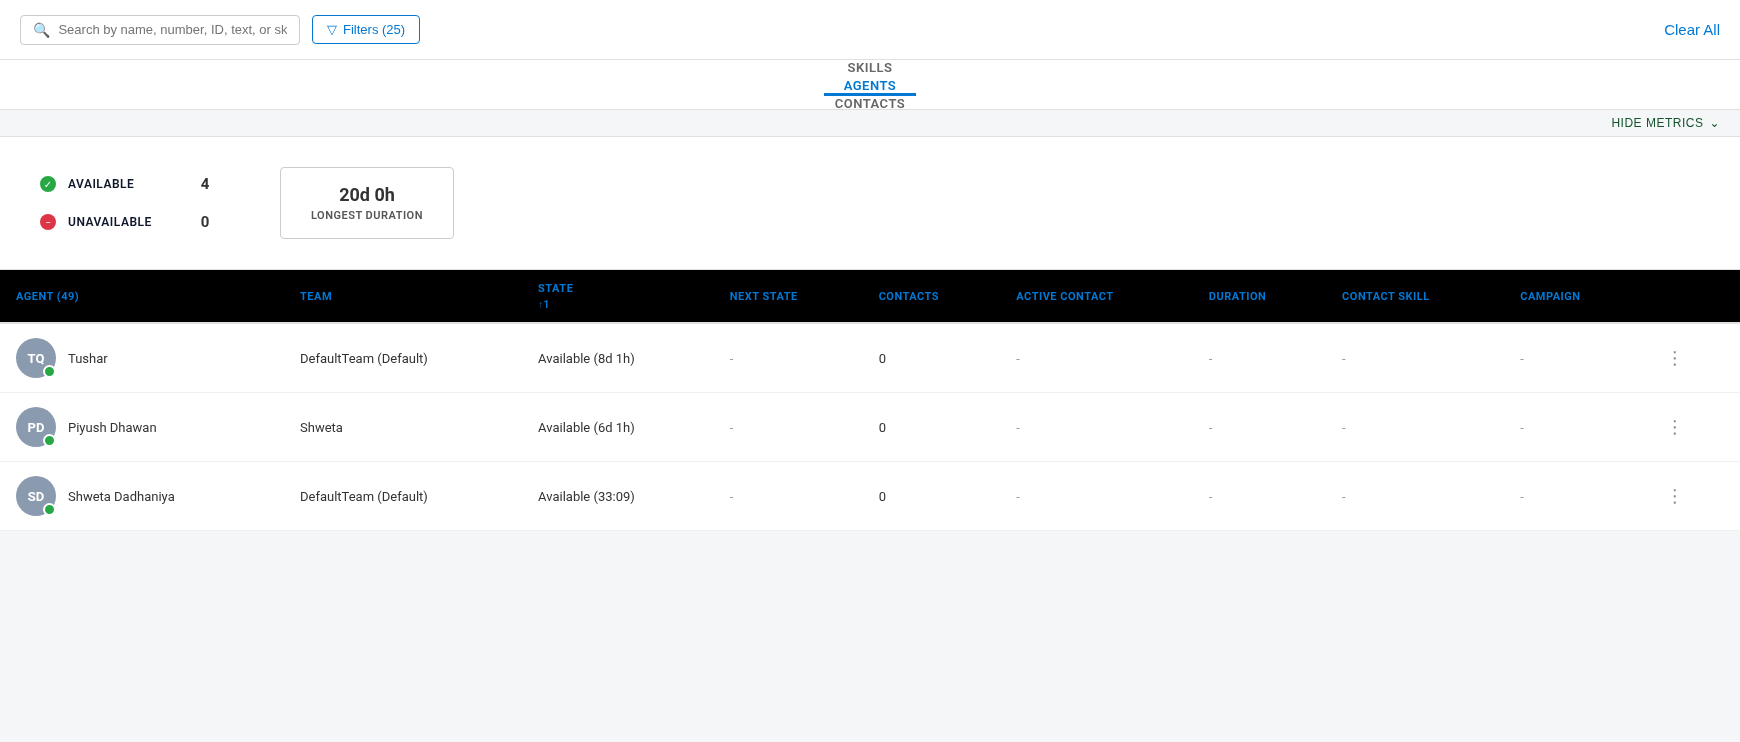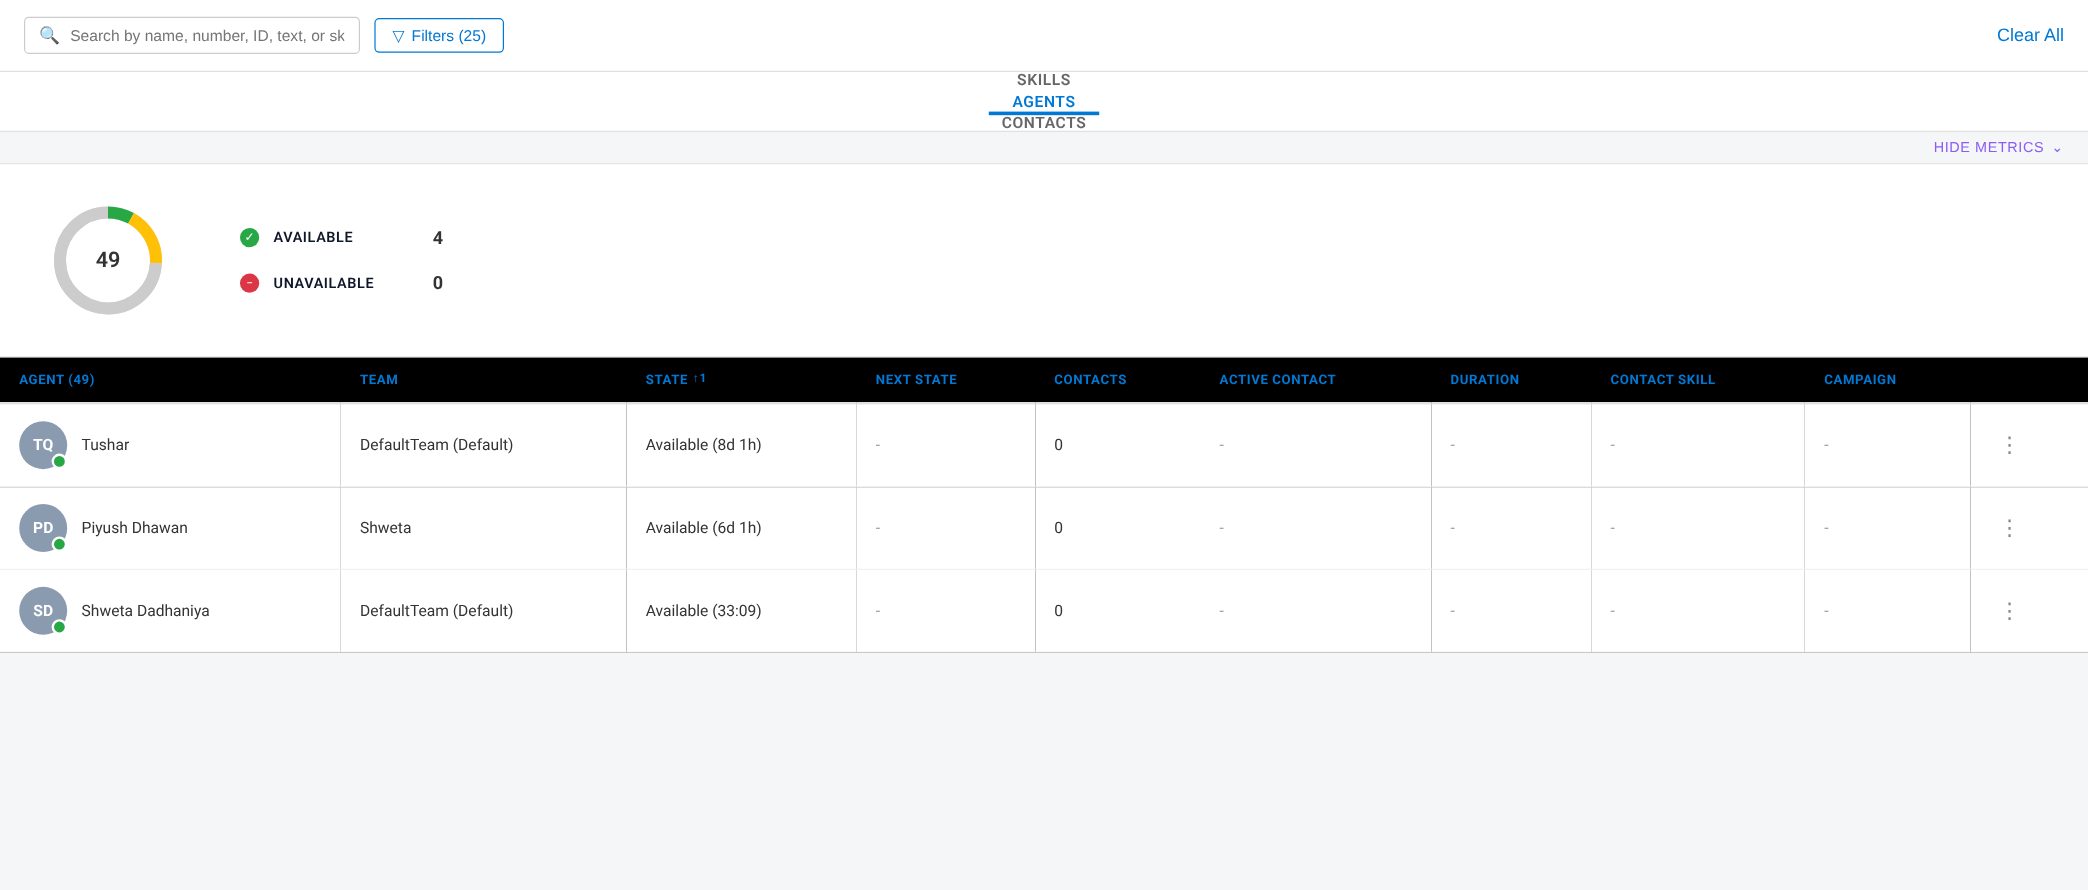--- a/index.html
+++ b/index.html
@@ -39,21 +39,21 @@
       border-bottom: 3px solid transparent; letter-spacing: 0.5px; text-transform: uppercase;
     }
     .tab.active { color: #0078d4; border-bottom: 3px solid #0078d4; }
 
     .metrics-header {
       display: flex; justify-content: flex-end; align-items: center;
       padding: 6px 20px; background: #f5f6f8; border-bottom: 1px solid #e0e0e0;
     }
     .hide-metrics-btn {
       display: flex; align-items: center; gap: 6px;
-      color: #8b5cf6; font-size: 12px; cursor: pointer; background: none; border: none; font-weight: 500; letter-spacing: 0.5px; text-transform: uppercase;
+      color: #14532d; font-size: 12px; cursor: pointer; background: none; border: none; font-weight: 500; letter-spacing: 0.5px; text-transform: uppercase;
     }
 
     .metrics-panel {
       background: #fff; padding: 30px 40px; border-bottom: 1px solid #e0e0e0;
       display: flex; align-items: center; gap: 60px;
     }
 
     
     .donut-container { position: relative; width: 100px; height: 100px; }
     .donut-svg { width: 100px; height: 100px; transform: rotate(-90deg); }
@@ -98,21 +98,21 @@
     }
     .avatar-badge {
       position: absolute; bottom: 0; right: 0; width: 13px; height: 13px;
       border-radius: 50%; background: #28a745; border: 2px solid #fff;
       display: flex; align-items: center; justify-content: center;
     }
     .agent-name { font-weight: 400; font-size: 13px; }
     .dash { color: #999; }
     .more-btn { background: none; border: none; cursor: pointer; color: #888; font-size: 18px; padding: 4px 8px; }
 
-    .col-sort { display: inline-flex; align-items: flex-start; gap: 4px; }
+    .col-sort { display: inline-flex; align-items: flex-start; gap: 4px; flex-direction: column; }
     .sort-icon { font-size: 10px; }
   </style>
 </head>
 <body>
 
 <div class="top-bar">
   <div class="search-area">
     <div class="search-box">
       <span class="search-icon">🔍</span>
       <input type="text" placeholder="Search by name, number, ID, text, or skill" style="">
@@ -133,47 +133,38 @@
 
 <div class="metrics-header">
   <button class="hide-metrics-btn">
     <span>HIDE METRICS</span>
     <span>⌄</span>
   </button>
 </div>
 
 <div class="metrics-panel">
 
-  <div class="donut-container">
-    <svg class="donut-svg" viewBox="0 0 100 100">
-
-      <circle cx="50" cy="50" r="40" fill="none" stroke="#e0e0e0" stroke-width="10"></circle>
-
-      <circle cx="50" cy="50" r="40" fill="none" stroke="#28a745" stroke-width="10" stroke-dasharray="20 231" stroke-dashoffset="0"></circle>
-
-      <circle cx="50" cy="50" r="40" fill="none" stroke="#ffc107" stroke-width="10" stroke-dasharray="45 206" stroke-dashoffset="-20"></circle>
-
-      <circle cx="50" cy="50" r="40" fill="none" stroke="#ccc" stroke-width="10" stroke-dasharray="186 65" stroke-dashoffset="-65"></circle>
-    </svg>
-    <div class="donut-label">49</div>
-  </div>
 
   <div class="metrics-stats">
     <div class="stat-row">
       <span class="stat-icon available">✓</span>
       <span class="stat-label">AVAILABLE</span>
       <span class="stat-value">4</span>
     </div>
     <div class="stat-row">
       <span class="stat-icon unavailable">−</span>
       <span class="stat-label">UNAVAILABLE</span>
       <span class="stat-value">0</span>
     </div>
   </div>
 
+  <div class="duration-box">
+    <div class="duration-value">20d 0h</div>
+    <div class="duration-label">LONGEST DURATION</div>
+  </div>
 </div>
 
 <div class="table-container">
   <table>
     <thead>
       <tr>
         <th>
           <span>AGENT (49)</span>
         </th>
         <th>

